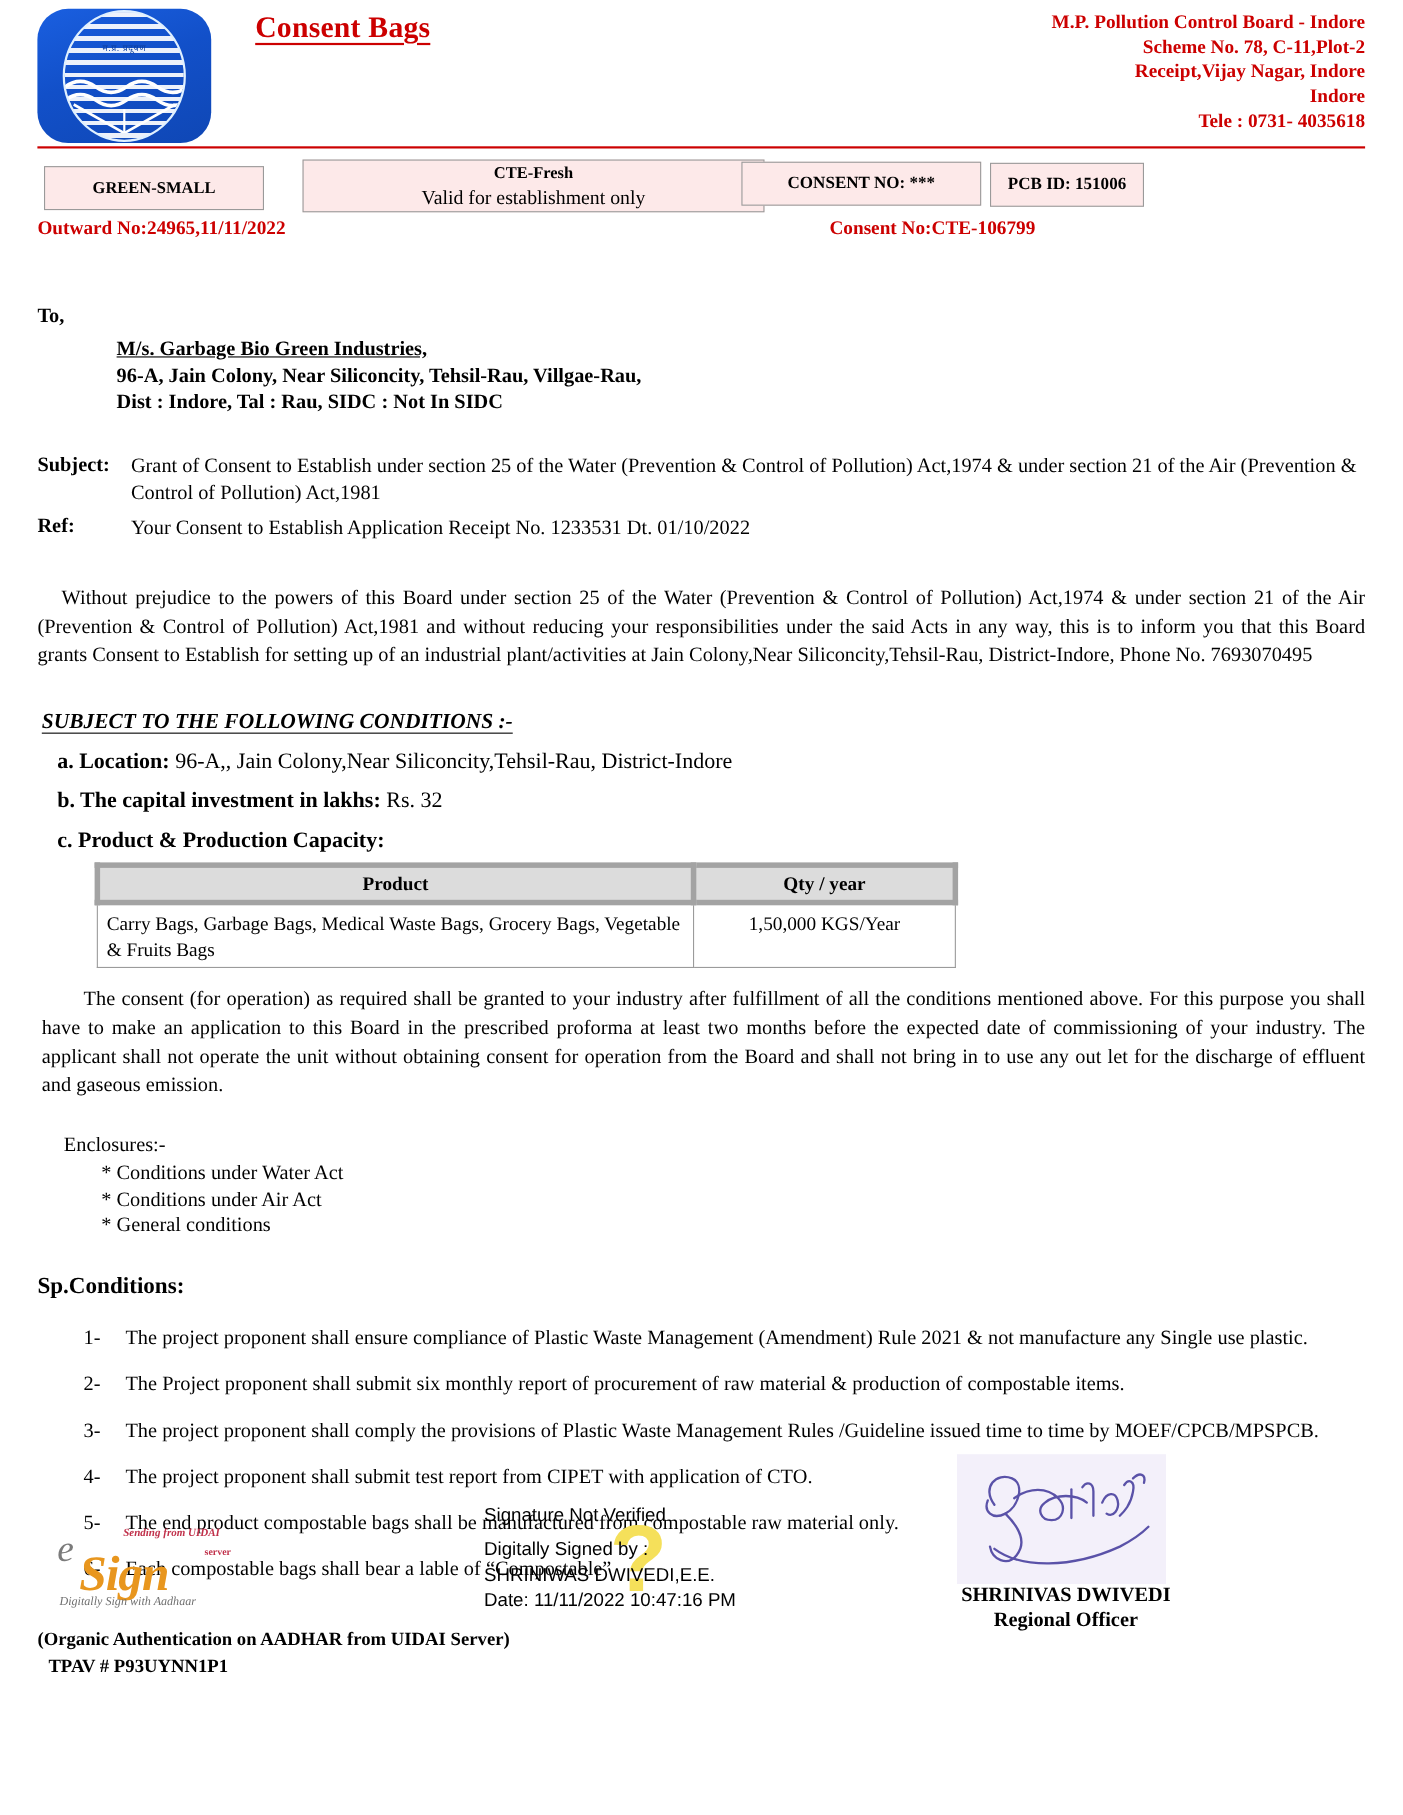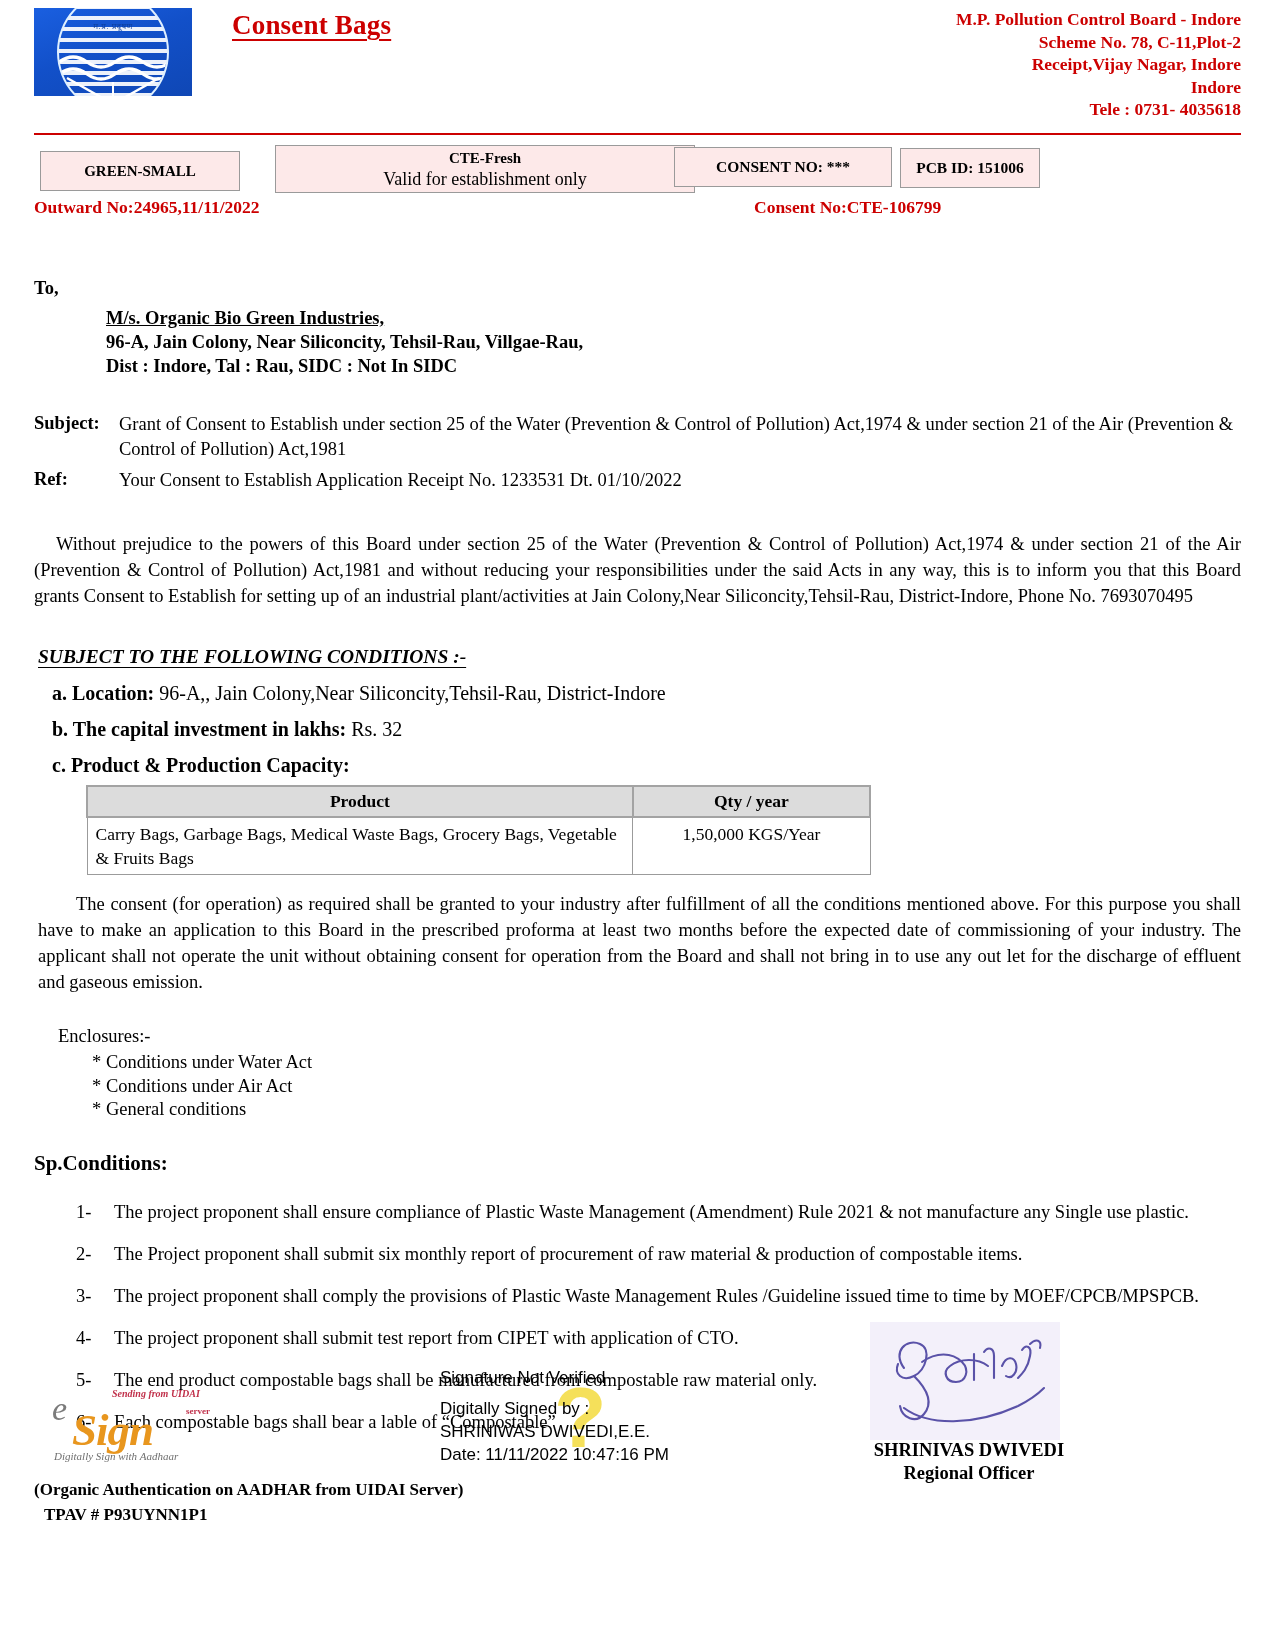--- a/index.html
+++ b/index.html
@@ -26,24 +26,25 @@
     position: relative;
     height: 135px;
     padding: 8px 34px 0 34px;
     box-sizing: border-box;
   }
   .logo-box {
     position: absolute;
     left: 34px;
     top: 8px;
     width: 158px;
-    height: 88px;
+    height: 122px;
     background: #1659d8;
     background: linear-gradient(160deg,#1a5fe0 0%,#1250c9 45%,#0f47b5 100%);
     overflow: hidden;
+    border-radius: 28px;
   }
   .logo-emblem {
     position: absolute;
     left: 50%;
     top: 50%;
     transform: translate(-50%,-50%);
     width: 108px;
     height: 116px;
     border-radius: 50% / 50%;
     border: 2px solid #dff0ff;
@@ -184,21 +185,21 @@
   
   table.prod {
     margin-top: 8px;
     margin-left: 52px;
     border-collapse: collapse;
     width: 785px;
     font-size: 17.5px;
   }
   table.prod th {
     background: #dcdcdc;
-    border: 2px solid #a3a3a3;
+    border: 5px solid #a3a3a3;
     font-weight: bold;
     padding: 3px 6px;
     text-align: center;
   }
   table.prod td {
     border: 1px solid #9b9b9b;
     padding: 4px 8px;
     vertical-align: top;
     line-height: 24px;
   }
@@ -409,21 +410,21 @@
   <div class="numbers-row">
     <div id="outward-no">Outward No:24965,11/11/2022</div>
     <div id="consent-no">Consent No:CTE-106799</div>
   </div>
 
   <div class="body-area">
 
     <div class="to-line">To,</div>
 
     <div class="addressee">
-      <div class="name">M/s. Organic Bio Green Industries,</div>
+      <div class="name">M/s. Garbage Bio Green Industries,</div>
       <div>96-A, Jain Colony, Near Siliconcity, Tehsil-Rau, Villgae-Rau,</div>
       <div>Dist : Indore, Tal : Rau, SIDC : Not In SIDC</div>
     </div>
 
     <div class="subject-block">
       <div class="kv-row">
         <div class="kv-key">Subject:</div>
         <div class="kv-val">Grant of Consent to Establish  under section 25 of the Water (Prevention &amp; Control of Pollution) Act,1974 &amp; under section 21 of the Air (Prevention &amp; Control of Pollution) Act,1981</div>
       </div>
       <div class="kv-row ref-row">

